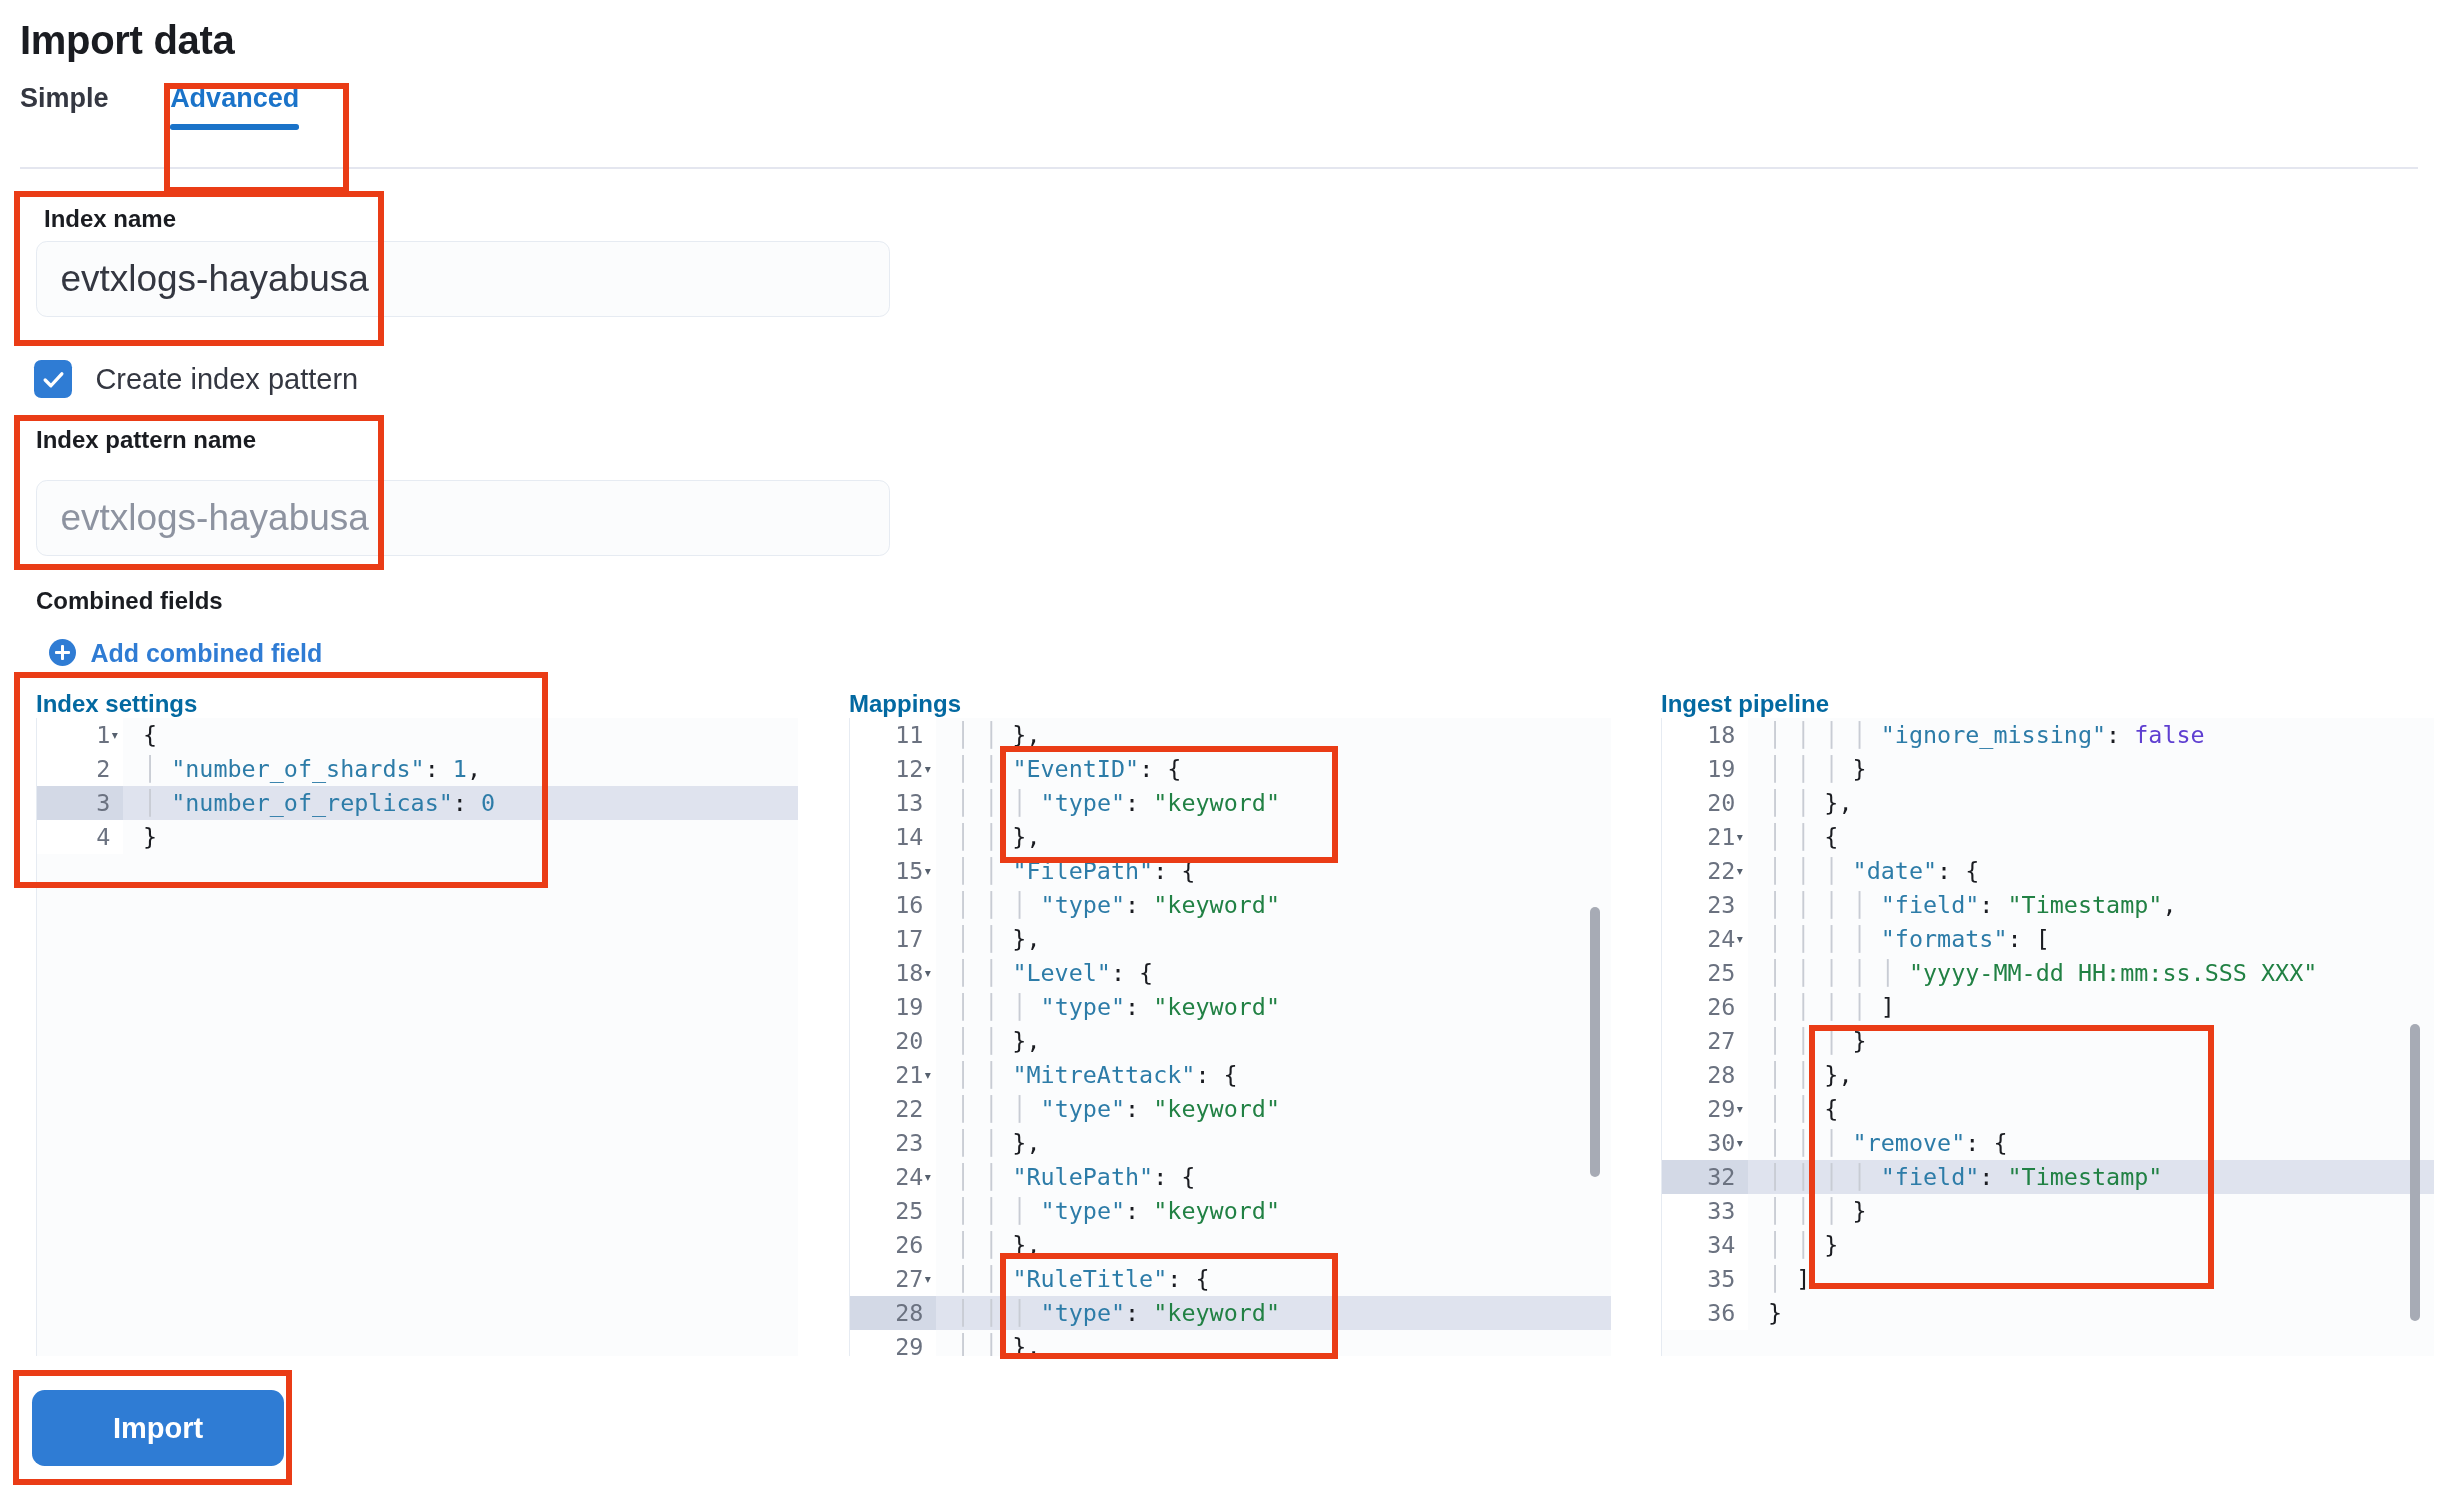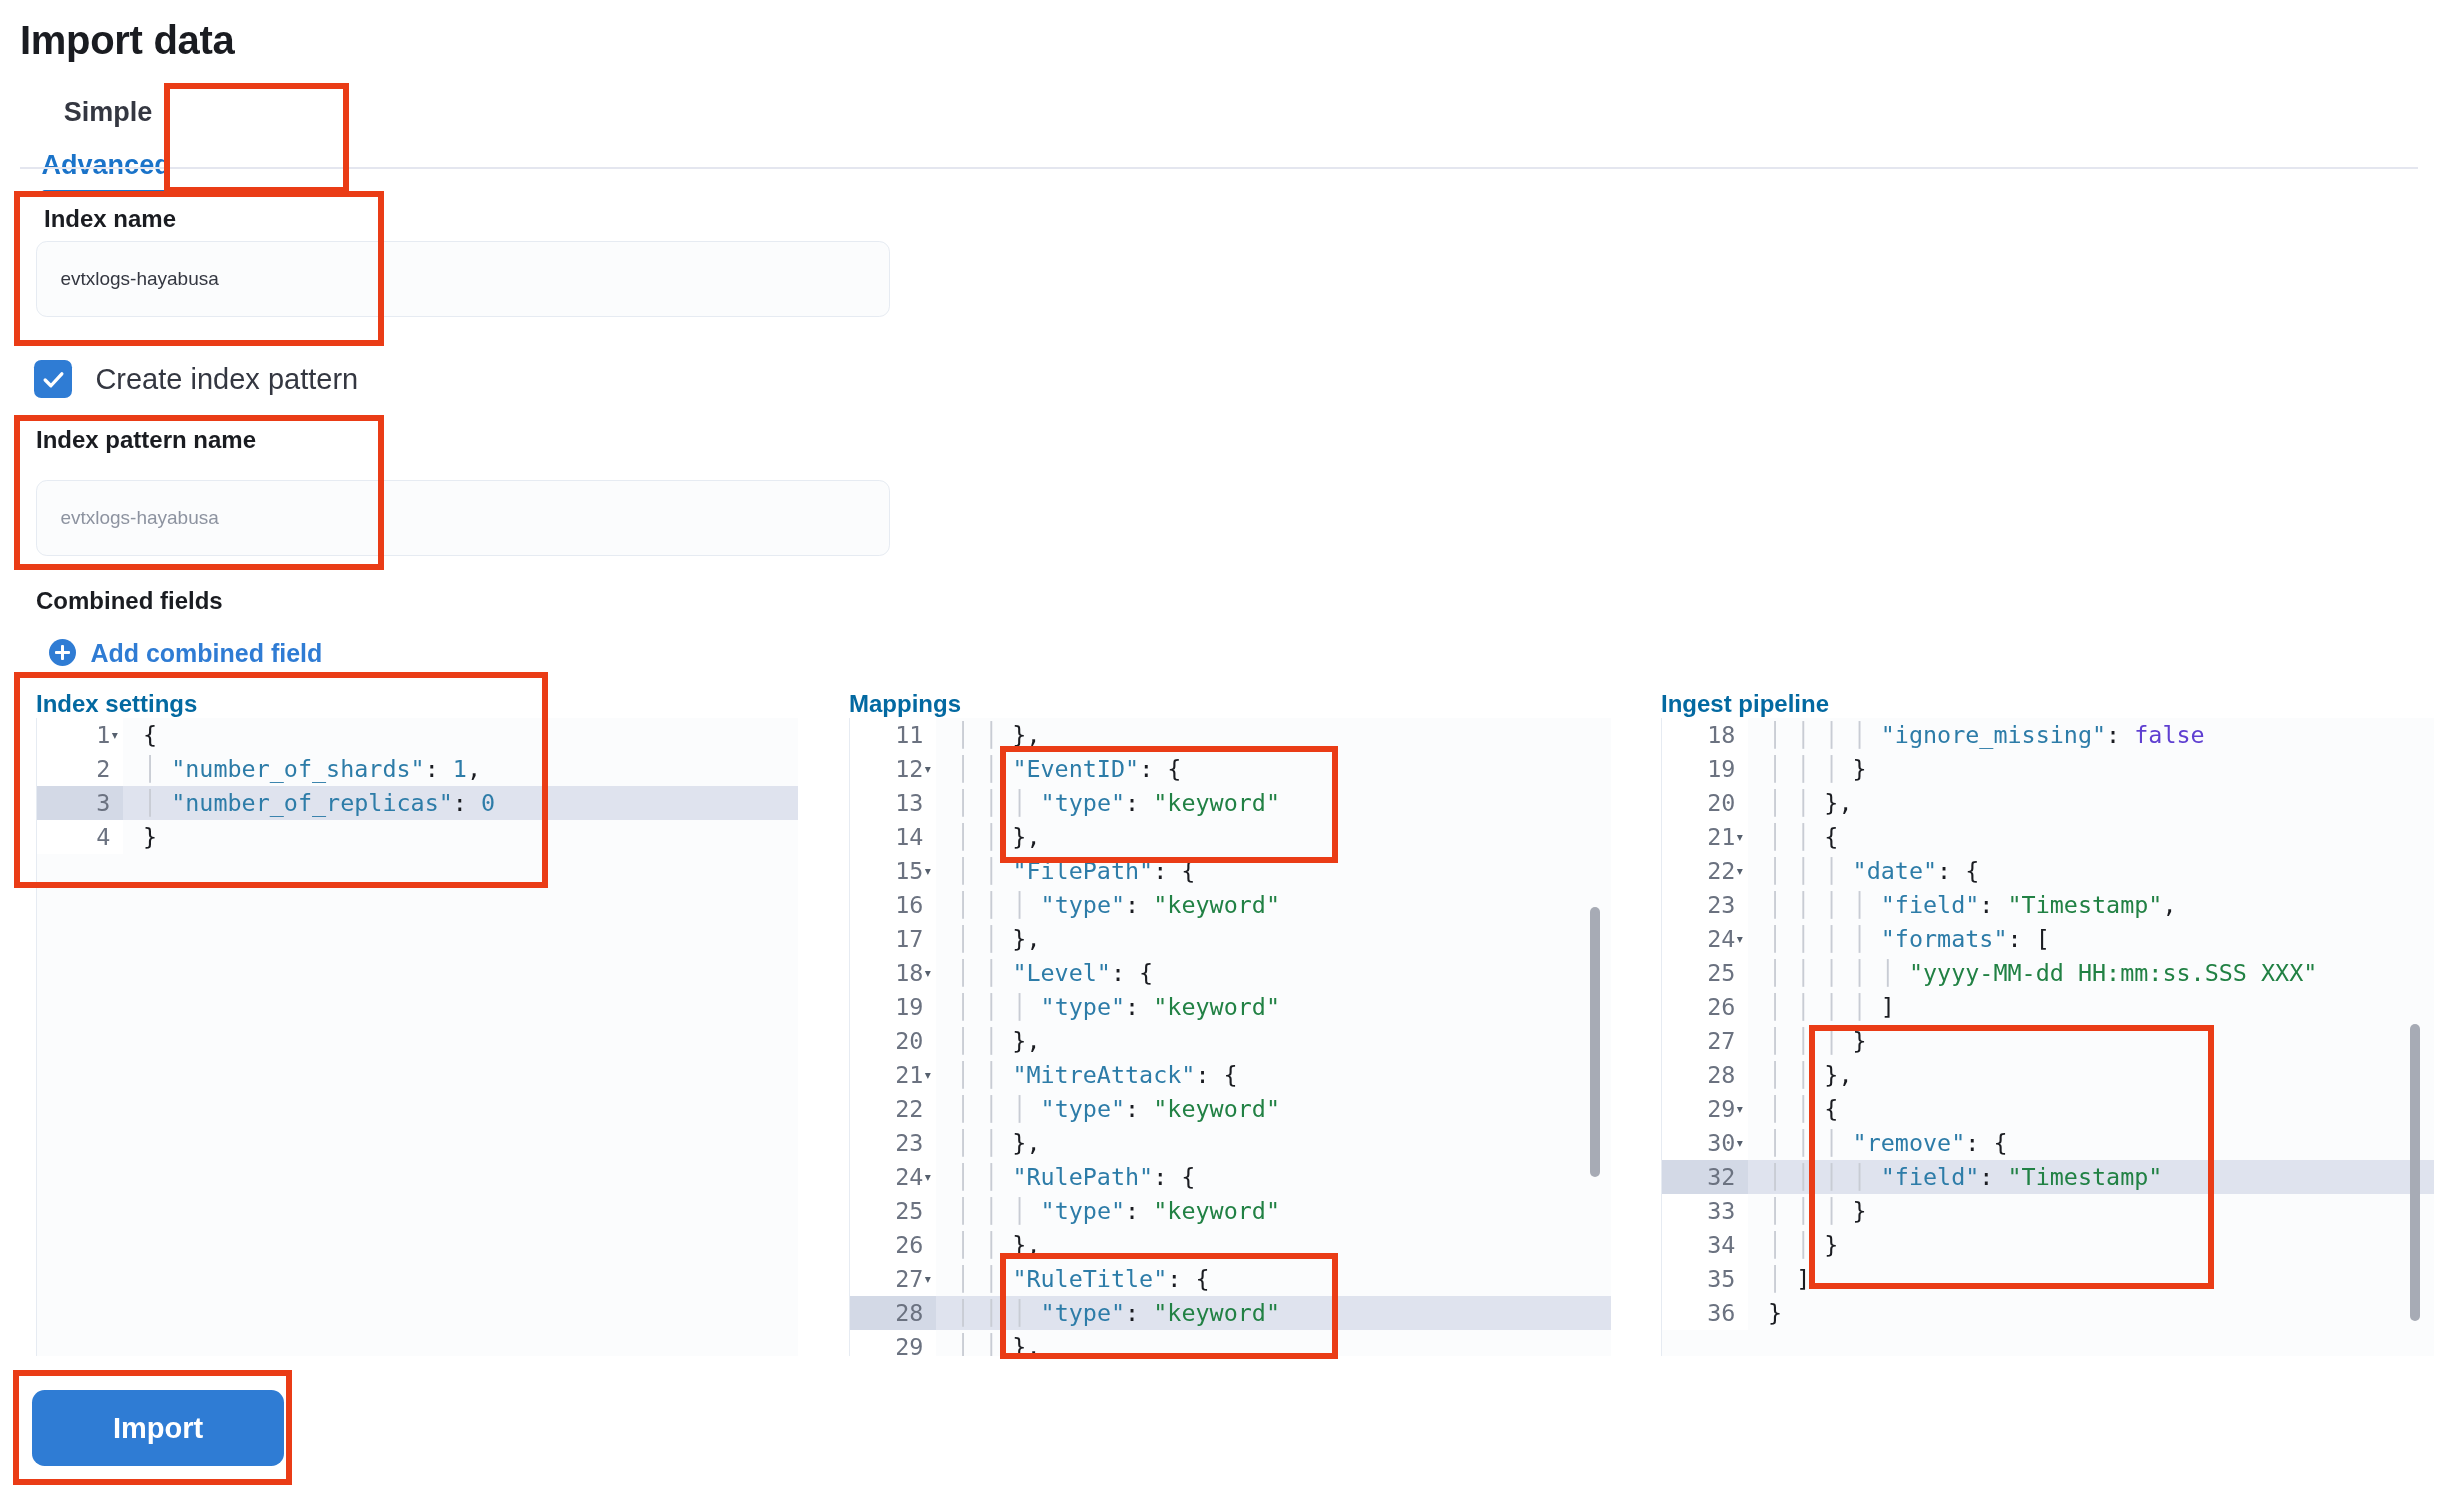--- a/index.html
+++ b/index.html
@@ -12,40 +12,40 @@
   }
   .page { position: relative; width: 2438px; height: 1244px; background:#fff; }
 
   
   .page-title {
     position:absolute; left:20px; top:18px;
     font-size:40px; font-weight:700; color:#1a1c21; letter-spacing:-0.3px;
   }
 
   
-  .tabs { position:absolute; left:20px; top:92px; display:flex; align-items:flex-end;flex-direction:column; }
+  .tabs { position:absolute; left:20px; top:78px; display:flex; align-items:flex-end; }
   .tab {
     font-size:27px; font-weight:700; color:#343741;
     padding: 5.4px 34px 16px 0px; cursor:pointer; position:relative;
   }
   .tab.first { padding-right: 40px; }
   .tab.active { color:#1a73c9; padding-left:21.6px; padding-right:21.6px; }
   .tab.active::after {
     content:""; position:absolute; left:21.6px; right:21.6px; bottom:0;
     height:6.3px; background:#1a73c9; border-radius:2.7px;
   }
   .tabs-rule { position:absolute; left:20px; top:167px; width:2398px; height:1.8px; background:#e4e6ef; }
 
   
   .field-label { position:absolute; font-size:24px; font-weight:700; color:#1a1c21; }
   .text-input {
     position:absolute; height:76px; width:854px;
     background:#fbfcfd; border:0.9px solid #e6ebf2; border-radius:10.8px;
     display:flex; align-items:center; padding:0 23.4px;
-    font-size:19px; color:#343741;
+    font-size:37px; color:#343741;
   }
   .text-input.placeholder { color:#8d93a0; }
 
   
   .checkbox-row { position:absolute; left:34px; top:360px; display:flex; align-items:center; }
   .checkbox-box {
     width:38px; height:38px; border-radius:7.2px; background:#2f7cd4;
     display:flex; align-items:center; justify-content:center; flex:none;
   }
   .checkbox-box svg { width:25px; height:25px; display:block; }

